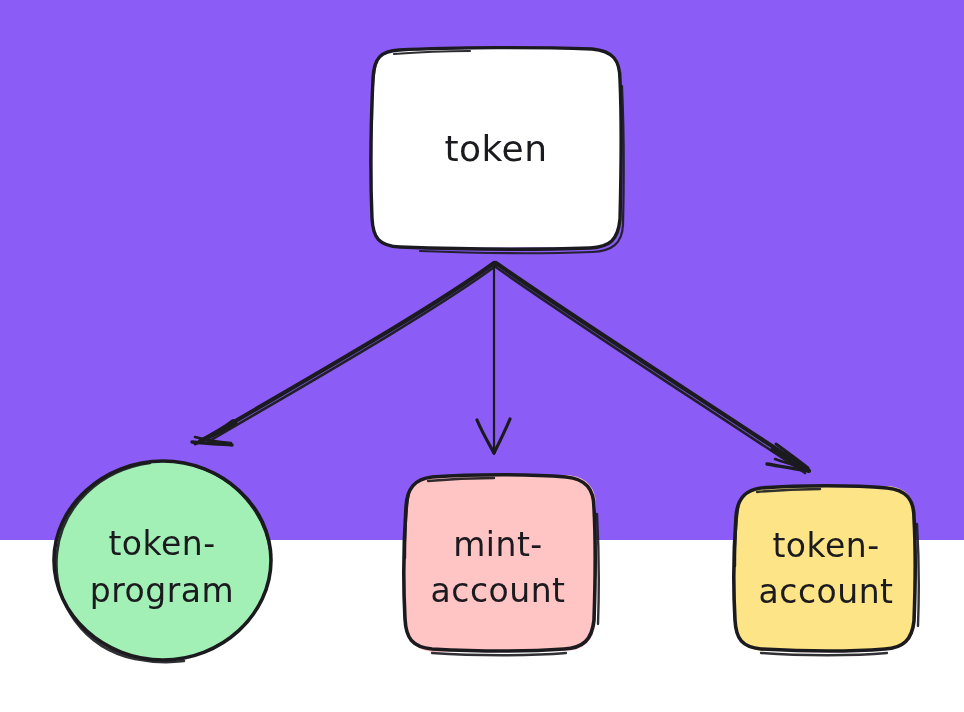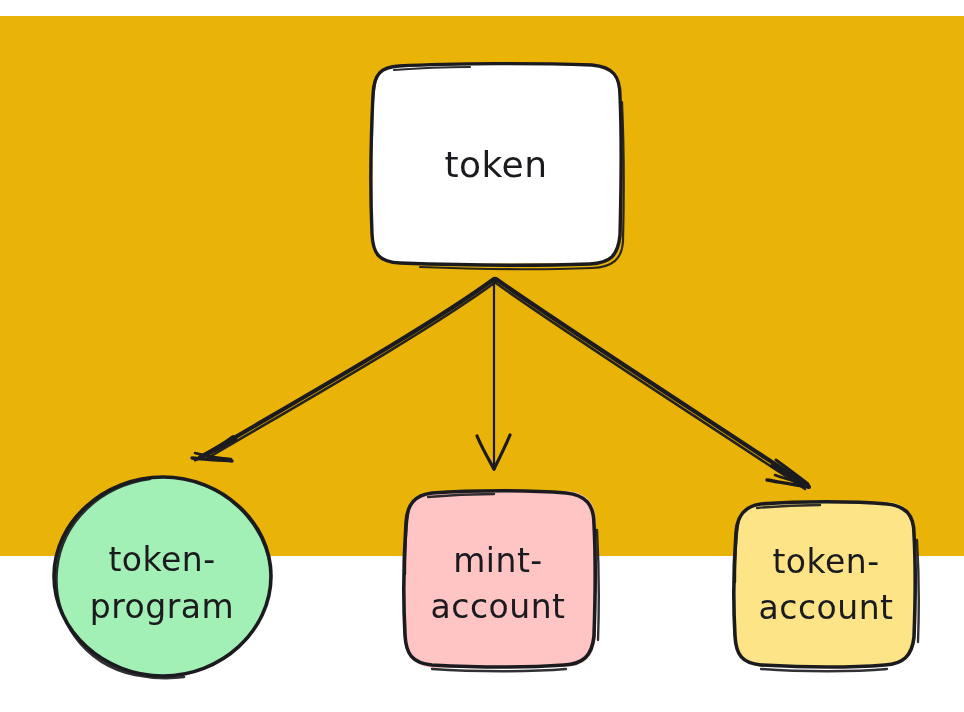--- a/index.html
+++ b/index.html
@@ -10,22 +10,21 @@
   body {
     width: 964px;
     height: 712px;
     overflow: hidden;
     font-family: "DejaVu Sans", sans-serif;
   }
   #diagram-root {
     position: relative;
     width: 964px;
     height: 540px;
-    background: #eab308;
-    margin-top: 16px;
+    background: #8b5cf6;
   }
   #diagram-svg {
     position: absolute;
     top: 0;
     left: 0;
     width: 964px;
     height: 712px;
   }
   .node-label {
     font-family: "DejaVu Sans", sans-serif;

